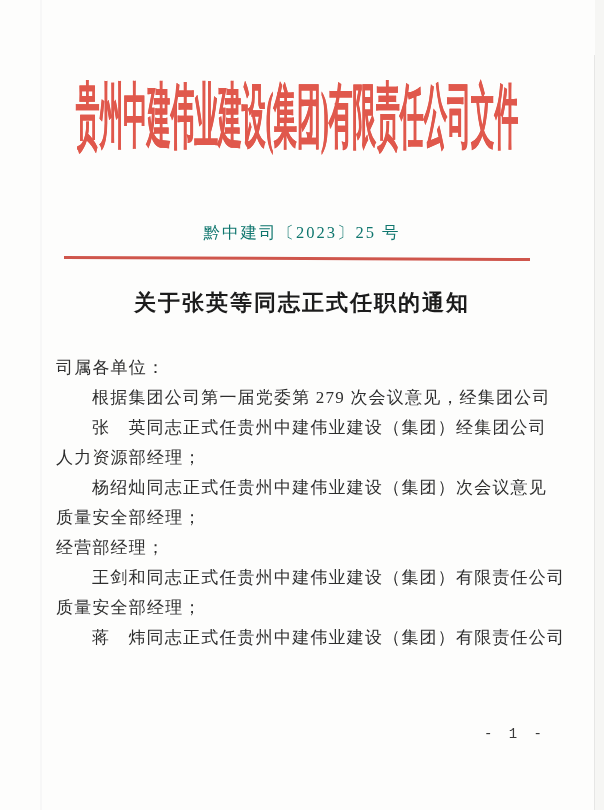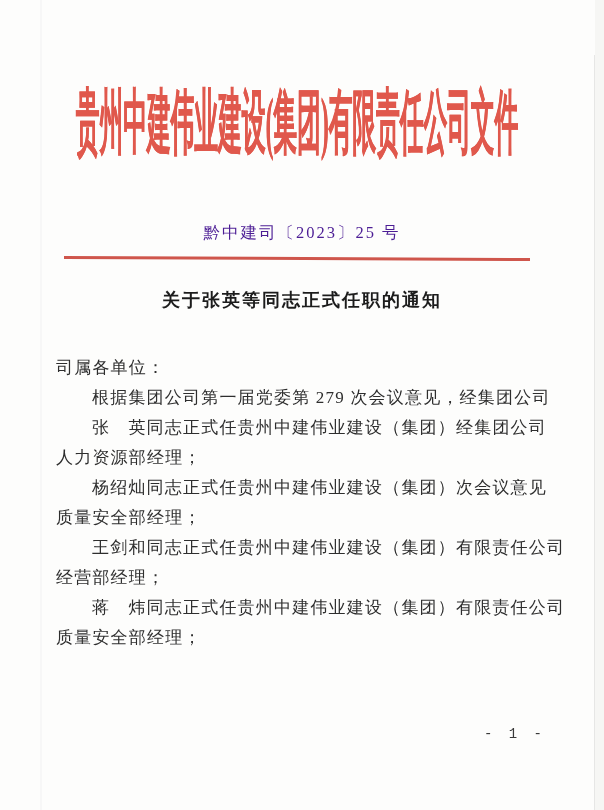--- a/index.html
+++ b/index.html
@@ -30,21 +30,21 @@
   }
   .scan-band-left {
     position: absolute;
     left: 40px; top: 0; bottom: 0;
     width: 2px;
     background: #f7f7f7;
   }
 
   .header-title-wrap {
     position: absolute;
-    top: 103px;
+    top: 97px;
     left: 0; right: 10px;
     height: 70px;
     text-align: center;
     white-space: nowrap;
   }
   .header-title {
     display: inline-block;
     font-size: 30px;
     font-weight: bold;
     letter-spacing: 0px;
@@ -55,40 +55,40 @@
     text-shadow: 0.4px 0 0 var(--header-red, #e0584c);
   }
 
   .doc-number {
     position: absolute;
     top: 222px;
     left: 0; right: 0;
     text-align: center;
     font-size: 16.5px;
     letter-spacing: 2px;
-    color: #4c1d95;
+    color: #0f766e;
   }
 
   .red-line {
     position: absolute;
     top: 256px;
     left: 64px;
     width: 466px;
     height: 2.5px;
     background: var(--line-red, #cf564c);
     transform: rotate(0.25deg);
     transform-origin: left center;
   }
 
   .doc-title {
     position: absolute;
     top: 288px;
     left: 0; right: 0;
     text-align: center;
-    font-size: 18px;
+    font-size: 22px;
     font-weight: bold;
     letter-spacing: 2px;
     color: #1c1c1c;
   }
 
   .doc-body {
     position: absolute;
     top: 353px;
     left: 56px;
     width: 482px;
@@ -134,21 +134,21 @@
 
   <div class="doc-title">关于张英等同志正式任职的通知</div>
 
   <div class="doc-body" id="doc-body">
       <div class="line">司属各单位：</div>
       <div class="line indent">根据集团公司第一届党委第 279 次会议意见，经集团公司</div>
       <div class="line indent">张　英同志正式任贵州中建伟业建设（集团）经集团公司</div>
       <div class="line">人力资源部经理；</div>
       <div class="line indent">杨绍灿同志正式任贵州中建伟业建设（集团）次会议意见</div>
       <div class="line">质量安全部经理；</div>
+      <div class="line">经营部经理；</div>
       <div class="line indent">王剑和同志正式任贵州中建伟业建设（集团）有限责任公司</div>
-      <div class="line">经营部经理；</div>
+      <div class="line">质量安全部经理；</div>
       <div class="line indent">蒋　炜同志正式任贵州中建伟业建设（集团）有限责任公司</div>
-      <div class="line">质量安全部经理；</div>
     </div>
 
   <div class="page-number">- 1 -</div>
 
 </div>
 
 </body></html>

